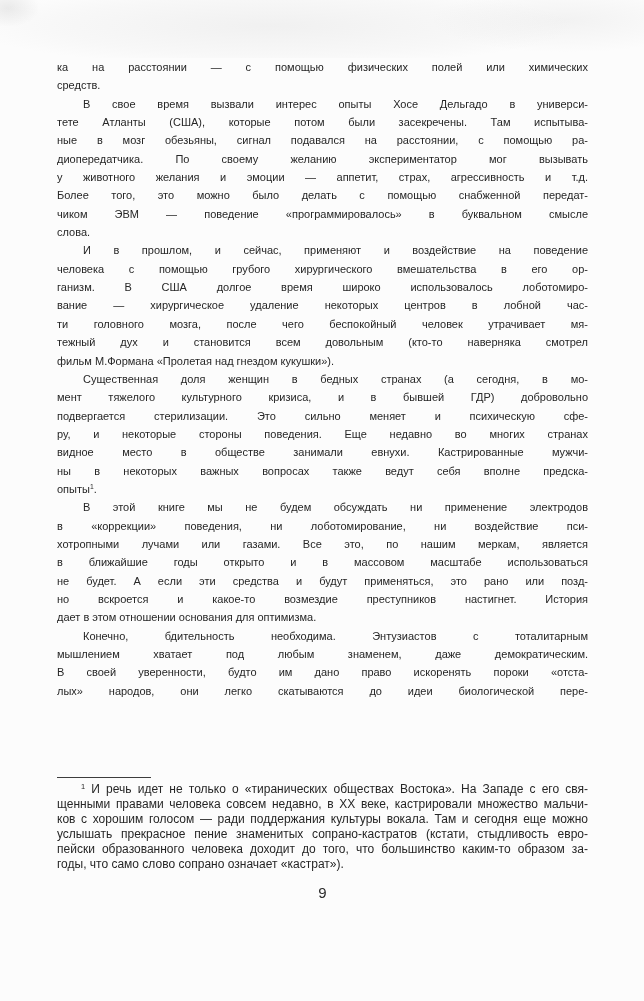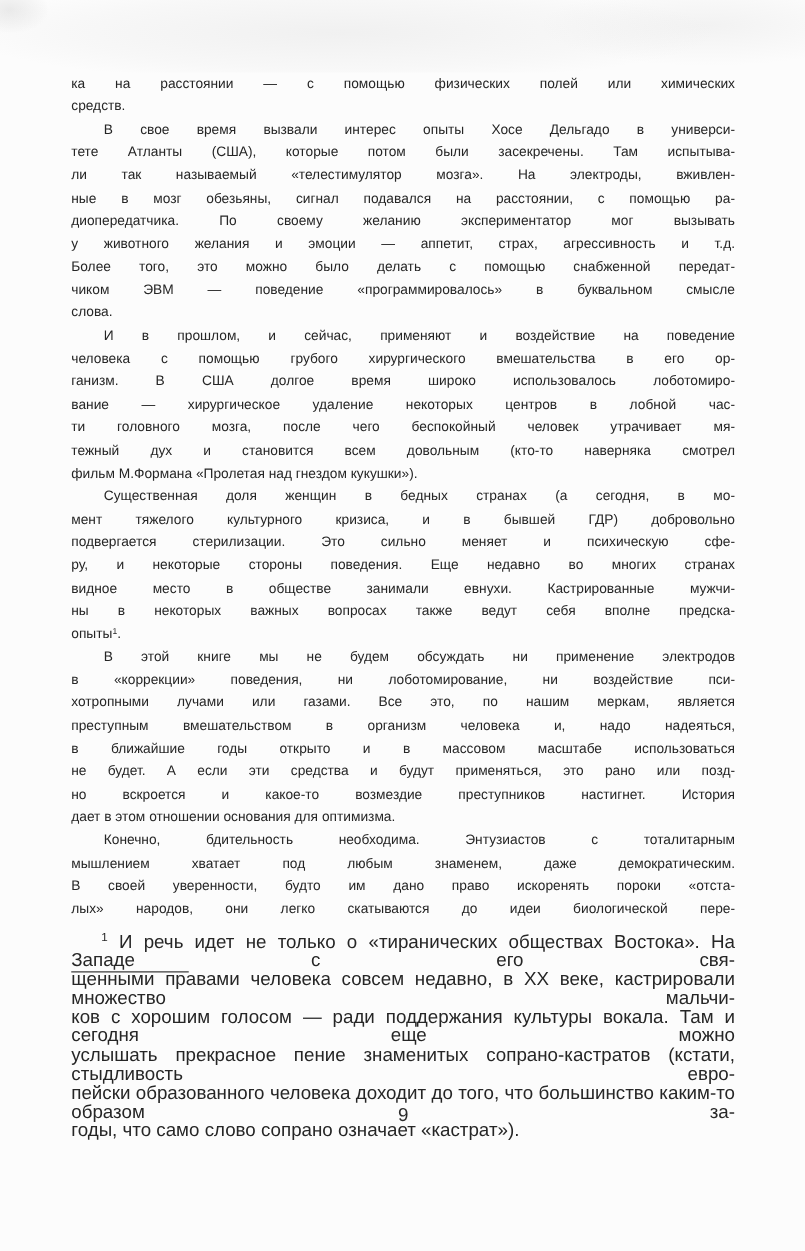--- a/index.html
+++ b/index.html
@@ -51,23 +51,23 @@
     position: absolute;
     left: 57px;
     top: 777px;
     width: 94px;
     height: 0;
     border-top: 1.4px solid #3d3d3d;
   }
   .footnote {
     position: absolute;
     left: 57px;
-    top: 746px;
+    top: 782px;
     width: 531px;
-    font-size: 15px;
+    font-size: 12px;
     line-height: 15.1px;
   }
   .footnote .line.indent { text-indent: 24px; }
   .page-number {
     position: absolute;
     left: 57px;
     top: 884px;
     width: 531px;
     text-align: center;
     font-size: 15px;
@@ -82,21 +82,20 @@
   <div class="scan-smudge-corner"></div>
 
   <div class="text-block" id="body-text">
       <div class="para">
         <div class="line"><span>ка на расстоянии — с помощью физических полей или химических</span></div>
         <div class="line lastline"><span>средств.</span></div>
       </div>
       <div class="para">
         <div class="line indent"><span>В свое время вызвали интерес опыты Хосе Дельгадо в универси-</span></div>
         <div class="line"><span>тете Атланты (США), которые потом были засекречены. Там испытыва-</span></div>
-        <div class="line"><span>ли так называемый «телестимулятор мозга». На электроды, вживлен-</span></div>
         <div class="line"><span>ные в мозг обезьяны, сигнал подавался на расстоянии, с помощью ра-</span></div>
         <div class="line"><span>диопередатчика. По своему желанию экспериментатор мог вызывать</span></div>
         <div class="line"><span>у животного </span><span class="i">желания и эмоции</span><span> — аппетит, страх, агрессивность и т.д.</span></div>
         <div class="line"><span>Более того, это можно было делать с помощью снабженной передат-</span></div>
         <div class="line"><span>чиком ЭВМ — поведение </span><span class="i">«программировалось»</span><span> в буквальном смысле</span></div>
         <div class="line lastline"><span>слова.</span></div>
       </div>
       <div class="para">
         <div class="line indent"><span>И в прошлом, и сейчас, применяют и воздействие на поведение</span></div>
         <div class="line"><span>человека с помощью грубого </span><span class="i">хирургического</span><span> вмешательства в его ор-</span></div>
@@ -112,21 +111,20 @@
         <div class="line"><span>подвергается стерилизации. Это сильно меняет и психическую сфе-</span></div>
         <div class="line"><span>ру, и некоторые стороны поведения. Еще недавно во многих странах</span></div>
         <div class="line"><span>видное место в обществе занимали евнухи. Кастрированные мужчи-</span></div>
         <div class="line"><span>ны в некоторых важных вопросах также ведут себя вполне предска-</span></div>
         <div class="line lastline"><span>опыты</span><span class="sup">1</span><span>.</span></div>
       </div>
       <div class="para">
         <div class="line indent"><span>В этой книге мы не будем обсуждать ни применение электродов</span></div>
         <div class="line"><span>в «коррекции» поведения, ни лоботомирование, ни воздействие пси-</span></div>
         <div class="line"><span>хотропными лучами или газами. Все это, по нашим меркам, является</span></div>
-        <div class="line"><span>преступным вмешательством в организм человека и, надо надеяться,</span></div>
         <div class="line"><span>в ближайшие годы открыто и в массовом масштабе использоваться</span></div>
         <div class="line"><span>не будет. А если эти средства и будут применяться, это рано или позд-</span></div>
         <div class="line"><span>но вскроется и какое-то возмездие преступников настигнет. История</span></div>
         <div class="line lastline"><span>дает в этом отношении основания для оптимизма.</span></div>
       </div>
       <div class="para">
         <div class="line indent"><span>Конечно, бдительность необходима. Энтузиастов с тоталитарным</span></div>
         <div class="line"><span>мышлением хватает под любым знаменем, даже демократическим.</span></div>
         <div class="line"><span>В своей уверенности, будто им дано право искоренять пороки «отста-</span></div>
         <div class="line"><span>лых» народов, они легко скатываются до идеи биологической пере-</span></div>

